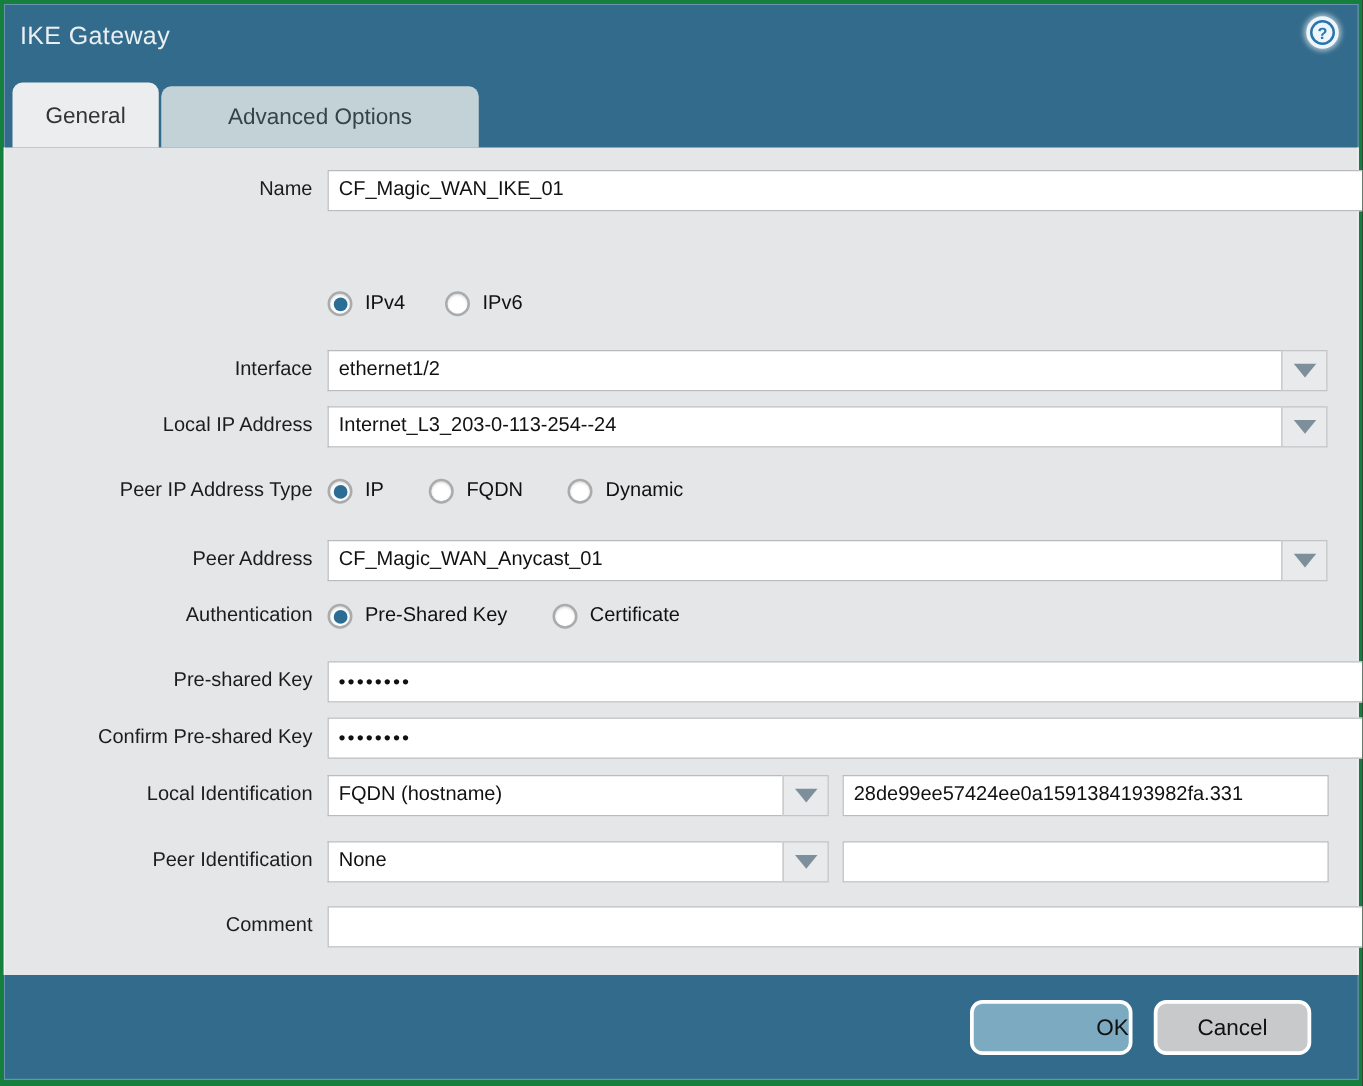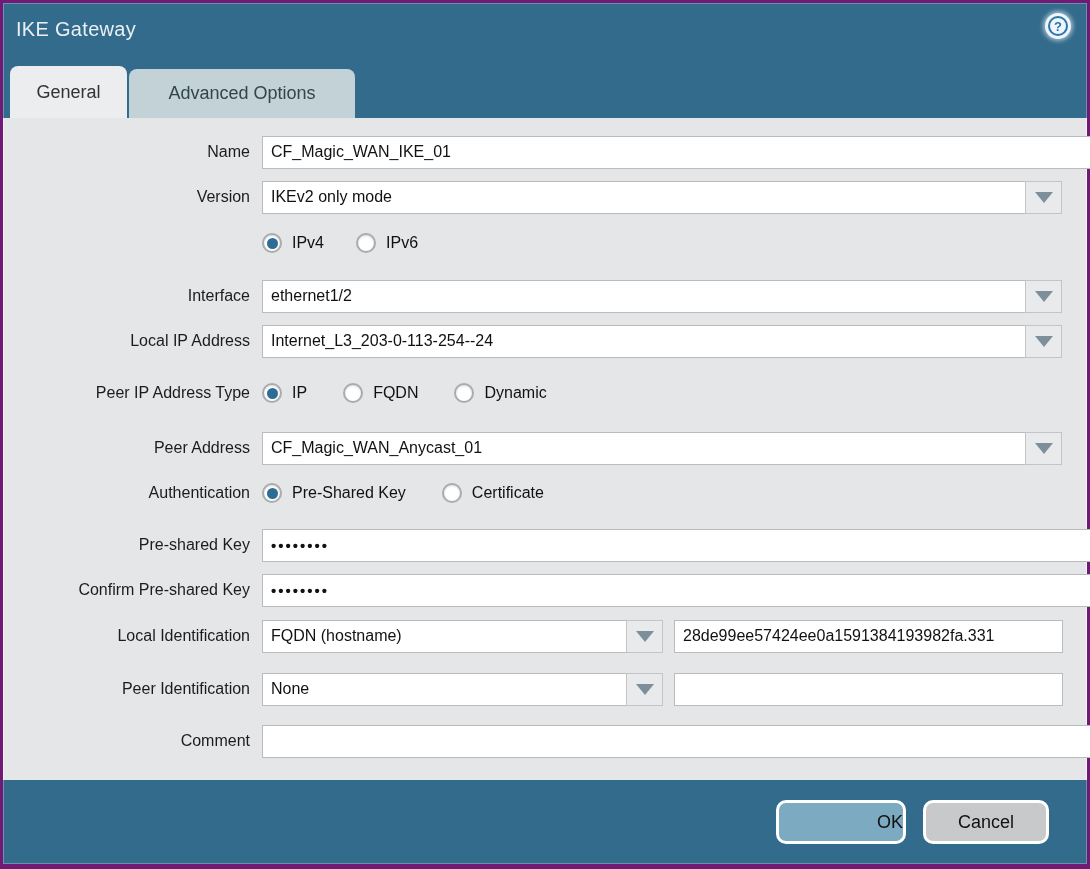--- a/index.html
+++ b/index.html
@@ -1,34 +1,34 @@
 <!DOCTYPE html>
 <html><head>
 <meta charset="utf-8">
 <style>
   * { margin:0; padding:0; box-sizing:border-box; }
   html,body { width:1090px; height:869px; background:#000; font-family:"Liberation Sans", sans-serif; }
-  .stage { position:relative; width:1090px; height:869px; background:#701a75; overflow:hidden; }
+  .stage { position:relative; width:1090px; height:869px; background:#15803d; overflow:hidden; }
   .dialog { position:absolute; left:3px; top:3px; width:1084px; height:861px; background:#336b8c; box-shadow: inset 0 0 0 1px rgba(170,195,210,.45); }
 
   
   .header { position:absolute; top:0; left:0; right:0; height:115px; }
   .title { position:absolute; left:13px; top:15px; font-size:20px; color:#e9eff3; letter-spacing:.3px; }
   .help { position:absolute; right:16px; top:10px; width:26px; height:26px; border-radius:50%;
           background:#eef6fb; box-shadow:0 0 4px 2px rgba(255,255,255,.55); cursor:pointer;
           display:flex; align-items:center; justify-content:center; }
   .help-inner { width:20px; height:20px; border-radius:50%; border:2px solid #2b74ab; color:#2b74ab;
           font-size:13px; font-weight:bold; display:flex; align-items:center; justify-content:center; line-height:1; }
 
   
   .tabs { position:absolute; left:7px; bottom:0; display:flex; align-items:flex-end; }
   .tab { border-radius:8px 8px 0 0; display:flex; align-items:center; justify-content:center;
          font-size:18px; cursor:pointer; }
   .tab.active { width:117px; height:52px; background:#ebedee; color:#333; z-index:2; }
-  .tab.inactive { width:226px; height:49px; background:#c3d2d7; color:#33454c; margin-left:2px; }
+  .tab.inactive { width:254px; height:49px; background:#c3d2d7; color:#33454c; margin-left:2px; }
 
   
   .content { position:absolute; top:115px; left:0; right:0; bottom:84px; background:#e4e6e7;
              border-left:1px solid #f2f4f5; border-right:1px solid #f2f4f5; }
   .row { position:absolute; left:0; right:0; height:34px; }
   .lbl { position:absolute; left:0; top:0; width:246px; height:34px; line-height:34px;
          text-align:right; font-size:16px; color:#1c1c1c; }
   .fld { position:absolute; left:258px; top:0; height:34px; display:flex; align-items:center; }
 
   input.txt { height:33px; border:1px solid #b9bbbd; background:#fff; font-family:"Liberation Sans",sans-serif;
@@ -82,31 +82,20 @@
 
     <div class="content">
 
       <div class="row" style="top:17px">
         <div class="lbl">Name</div>
         <div class="fld">
           <input class="txt w-full" value="CF_Magic_WAN_IKE_01" style="">
         </div>
       </div>
 
-      <div class="row" style="top:62px">
-        <div class="lbl">Version</div>
-        <div class="fld">
-          <div class="combo">
-            <input class="txt cw" value="IKEv2 only mode" style="">
-            <div class="drop">
-              <div class="tri"></div>
-            </div>
-          </div>
-        </div>
-      </div>
 
       <div class="row" style="top:108px">
         <div class="fld" style="gap:32px">
           <span class="radio-item">
             <span class="radio checked"></span>
             <span class="radio-lbl">IPv4</span>
           </span>
           <span class="radio-item">
             <span class="radio"></span>
             <span class="radio-lbl">IPv6</span>

